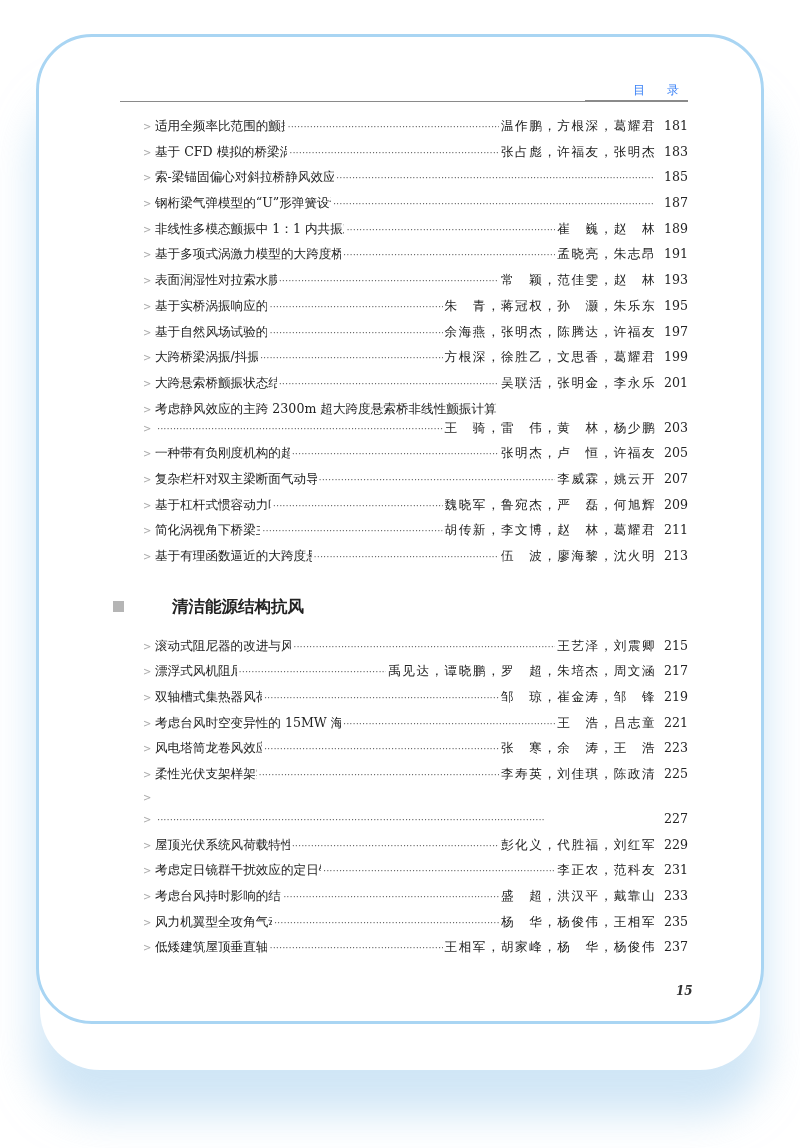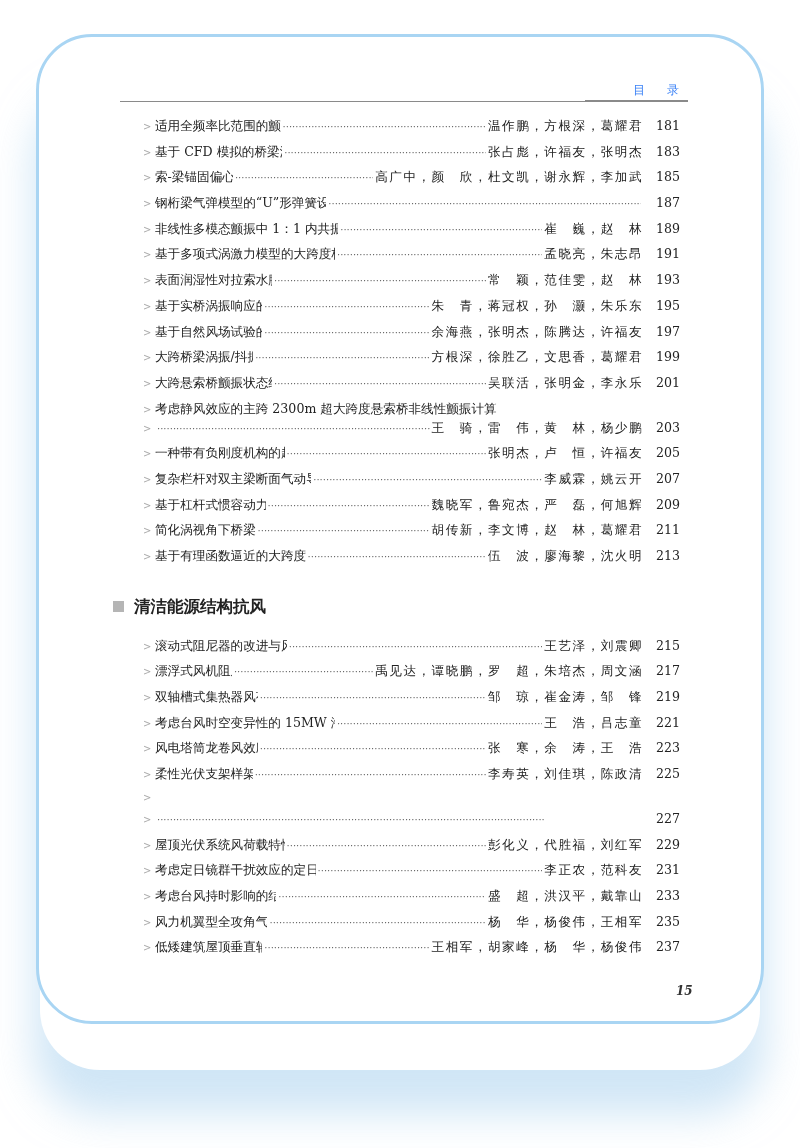--- a/index.html
+++ b/index.html
@@ -60,33 +60,33 @@
     .entry .title { flex: 0 1 auto; overflow: hidden; }
     .entry .dots {
       flex: 1 1 auto; overflow: hidden; color: #555;
       margin: 0 2px; letter-spacing: 0px;
     }
     .entry .dots::before {
       content: "··························································································································";
       font-size: 10px;
     }
     .entry .authors { flex: 0 0 auto; letter-spacing: 1.5px; }
-    .entry .page { flex: 0 0 32px; text-align: left; margin-left: 13px; }
+    .entry .page { flex: 0 0 32px; text-align: right; }
     .entry.two-line-top { height: 19px; }
     .section {
       display: flex; align-items: center;
       margin: 22px 0 20px -30px;
       height: 22px;
     }
     .section .sq {
       width: 11px; height: 11px; background: #b5b5b5; margin-right: 10px;
     }
     .section .label {
       font-family: "DejaVu Sans", "Liberation Sans", sans-serif;
-      font-size: 16.5px; font-weight: bold; color: #222;
+      font-size: 16.5px; font-weight: bold; color: #222; margin-left: 38px;
     }
     .page-number {
       position: absolute;
       left: 676px; top: 984px;
       font-style: italic; font-size: 12px; color: #333; font-weight: bold;
     }
   </style>
 </head>
 <body>
 
@@ -111,21 +111,20 @@
         <span class="arrow">&gt;</span>
         <span class="title">基于 CFD 模拟的桥梁涡振 TMDI 控制研究</span>
         <span class="dots"></span>
         <span class="authors">张占彪，许福友，张明杰</span>
         <span class="page">183</span>
       </div>
       <div class="entry">
         <span class="arrow">&gt;</span>
         <span class="title">索-梁锚固偏心对斜拉桥静风效应的影响</span>
         <span class="dots"></span>
-        <span class="authors">高广中，颜　欣，杜文凯，谢永辉，李加武</span>
         <span class="page">185</span>
       </div>
       <div class="entry">
         <span class="arrow">&gt;</span>
         <span class="title">钢桁梁气弹模型的“U”形弹簧设计方法</span>
         <span class="dots"></span>
         <span class="page">187</span>
       </div>
       <div class="entry">
         <span class="arrow">&gt;</span>

